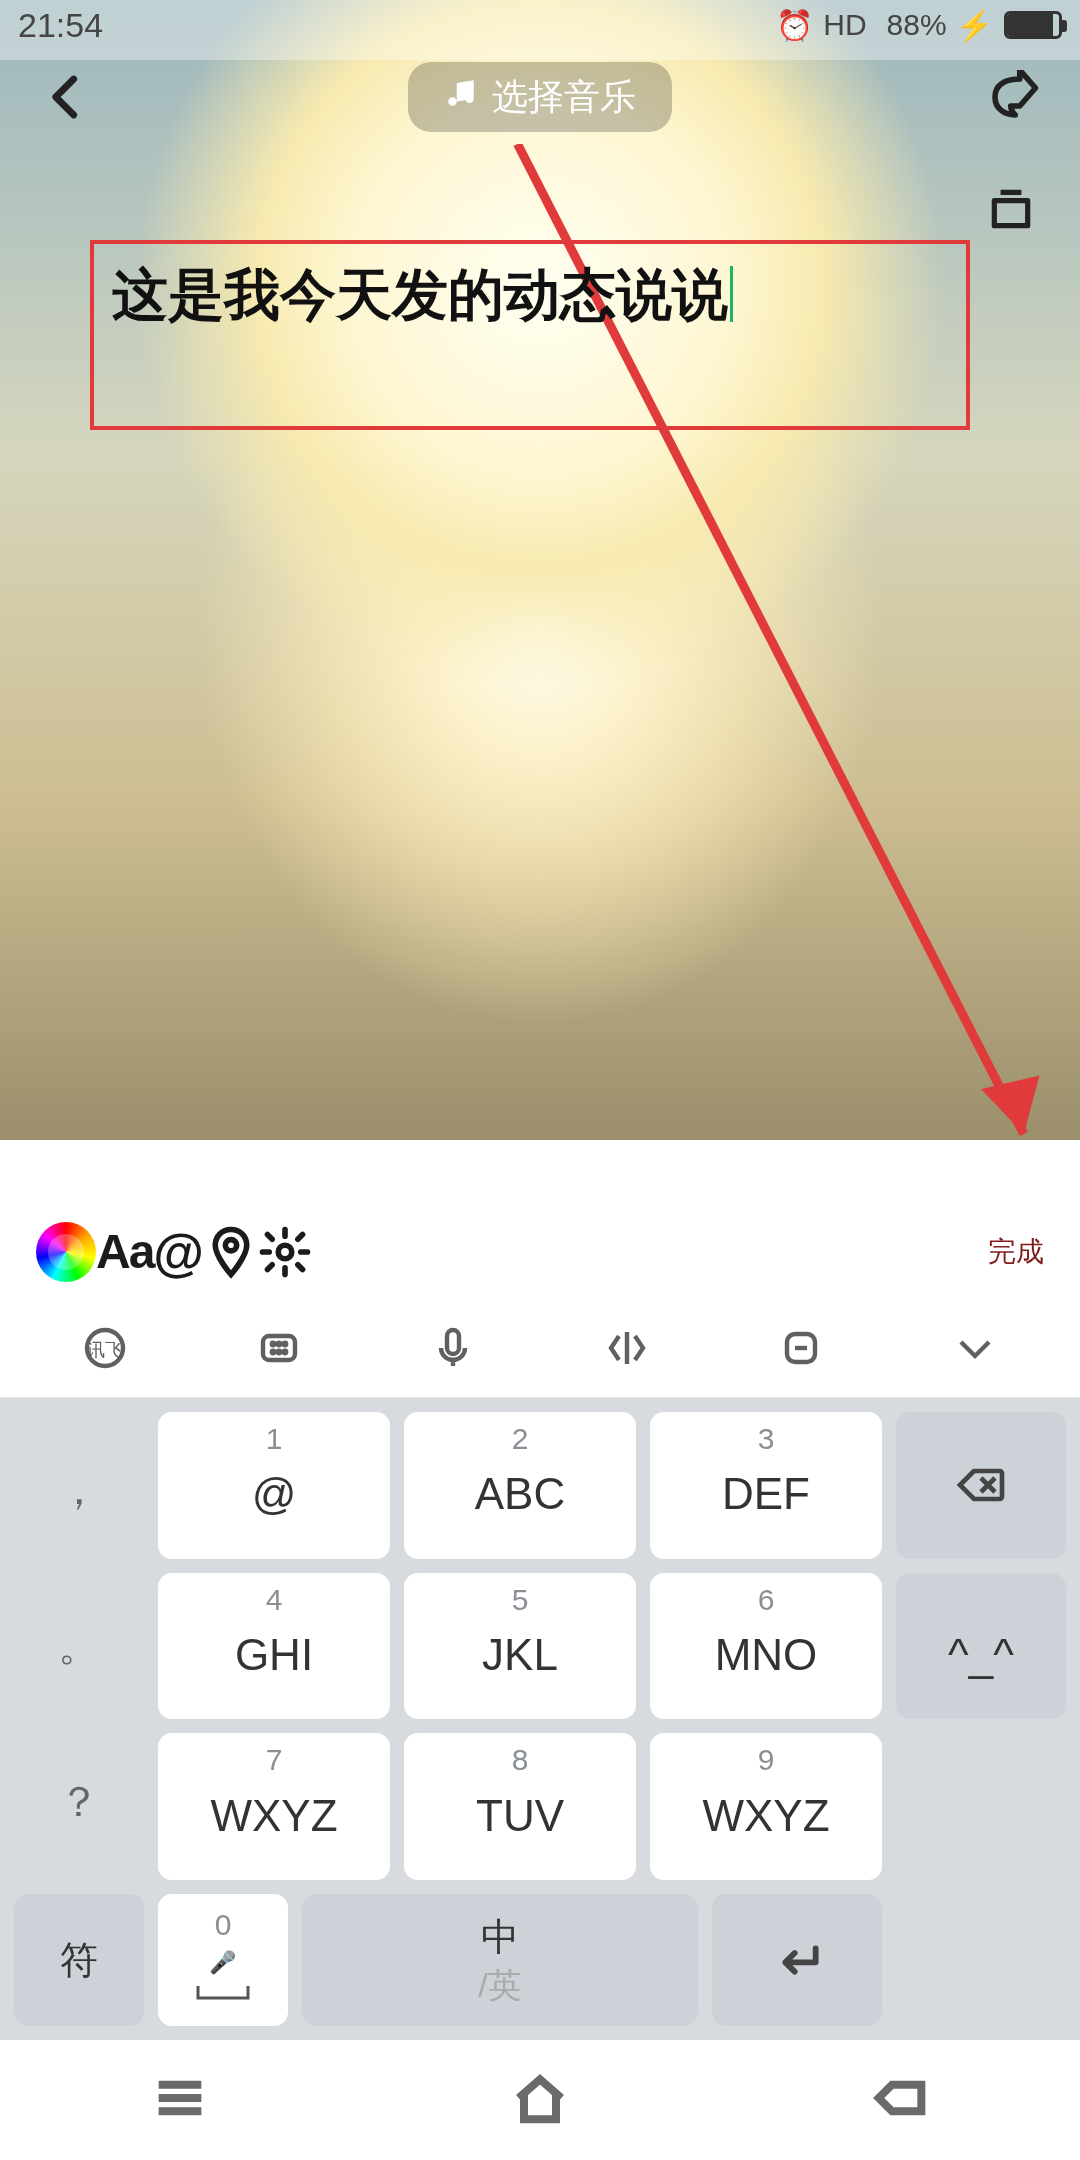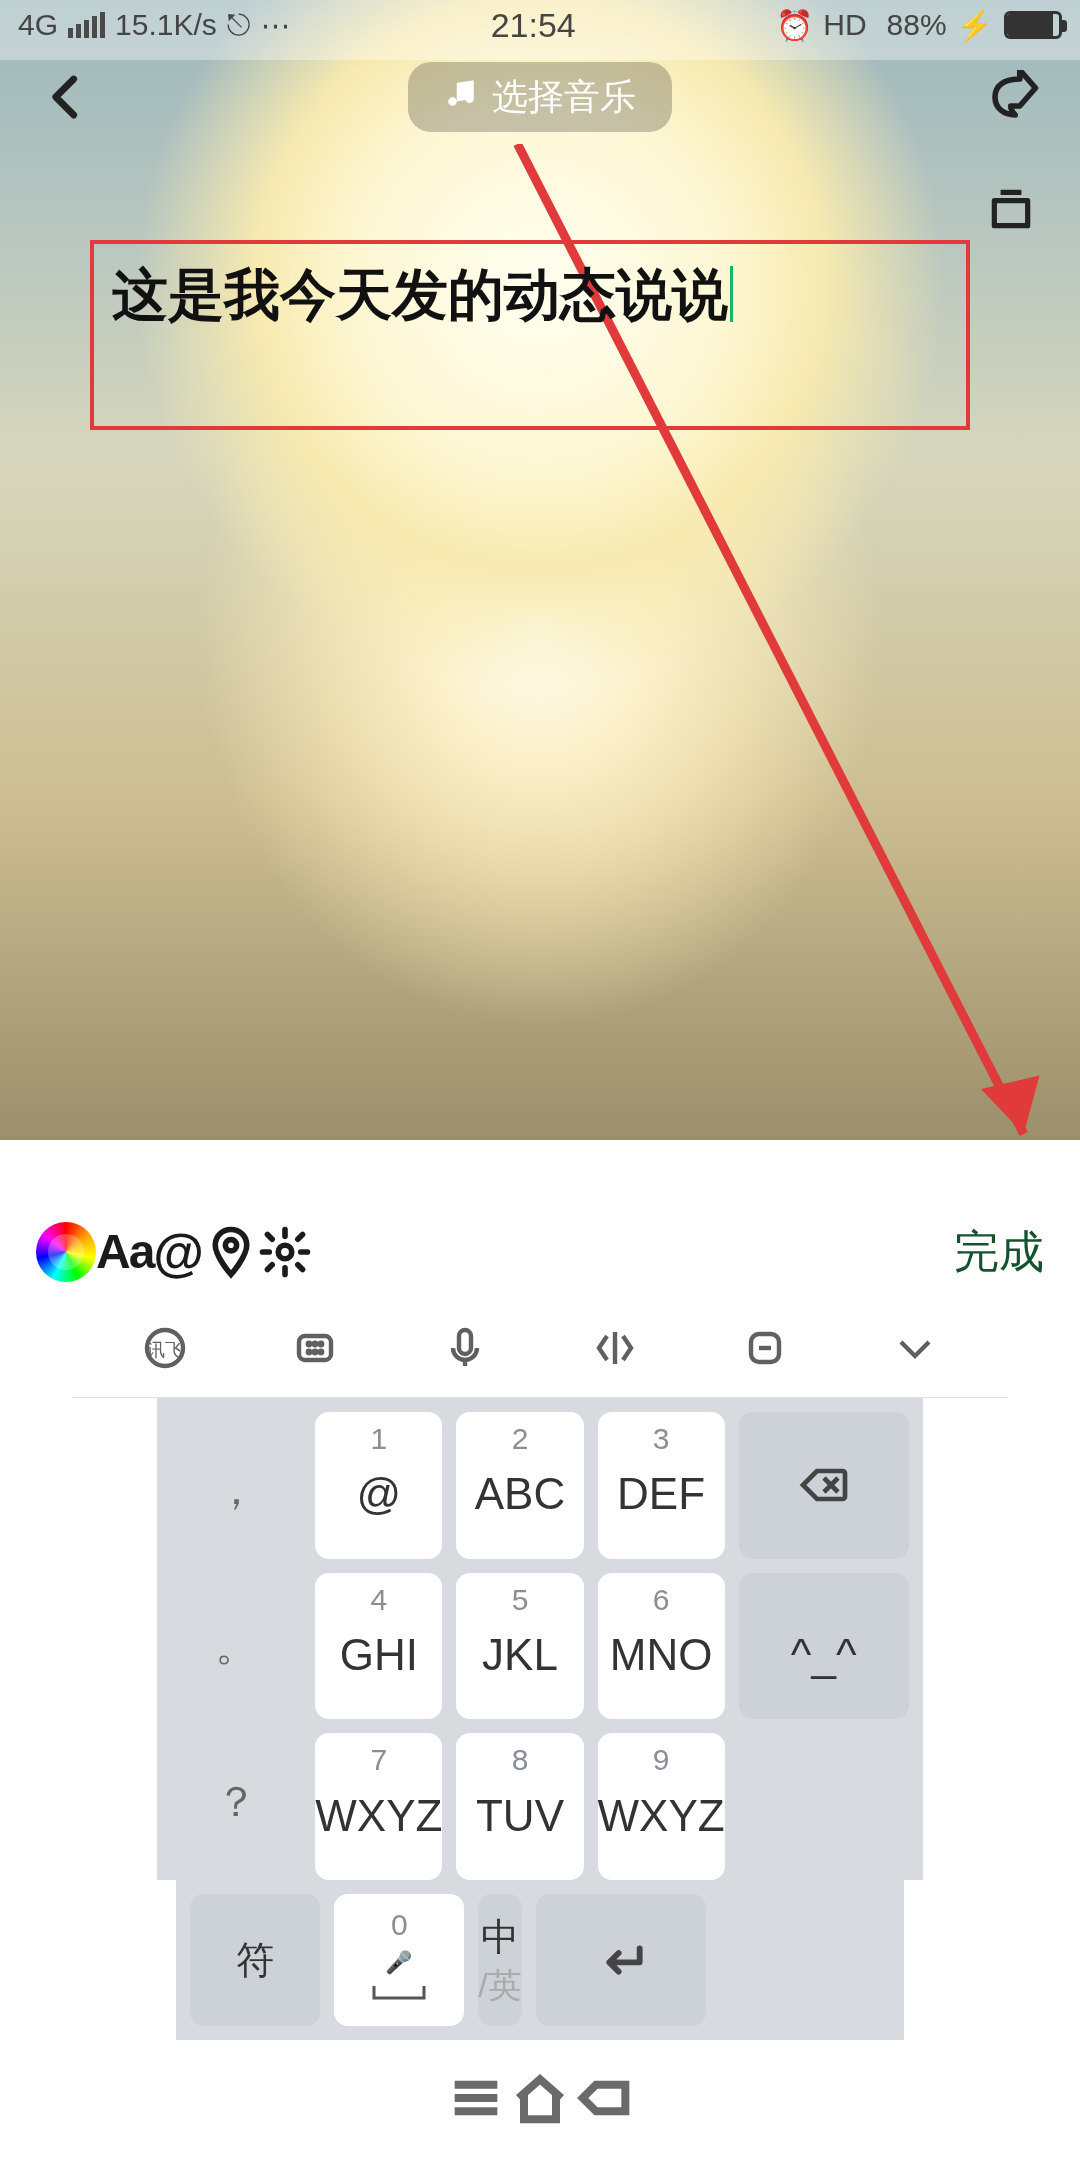--- a/index.html
+++ b/index.html
@@ -44,24 +44,24 @@
 
 
 .toolbar{position:relative;z-index:2;height:110px;display:flex;align-items:center;padding:0 36px;}
 .color-ring{width:60px;height:60px;border-radius:50%;background:conic-gradient(red,orange,yellow,lime,cyan,blue,magenta,red);position:relative;}
 .color-ring::after{content:"";position:absolute;inset:12px;border-radius:50%;background:rgba(255,255,255,.25);}
 .ticon{display:flex;align-items:center;justify-content:center;}
 .ticon svg{width:54px;height:54px;}
 .aa{font-size:48px;font-weight:600;color:#1b1b1b;letter-spacing:-2px;}
 .at{font-size:52px;font-weight:600;color:#1b1b1b;}
 .toolbar .spacer{flex:1;}
-.done{font-size:45px;color:#14532d;}
-
-
-.kbd{position:relative;z-index:2;height:1020px;background:#fff;display:flex;flex-direction:column;align-items:center;}
+.done{font-size:28px;color:#7f1d1d;}
+
+
+.kbd{position:relative;z-index:2;height:1020px;background:#fff;display:flex;flex-direction:column;}
 .kbd-top{height:100px;border-bottom:1px solid #e3e3e3;display:flex;align-items:center;justify-content:space-around;padding:0 18px;}
 .kbd-top .kt{width:150px;display:flex;justify-content:center;}
 .kbd-top svg{width:48px;height:48px;stroke:#606060;fill:none;stroke-width:2.2;}
 .grid{flex:1;background:#d7dbe0;padding:14px 14px 0 14px;display:grid;grid-template-columns:130px 1fr 1fr 1fr 170px;grid-template-rows:repeat(3,1fr);gap:14px;}
 .key{background:#fff;border-radius:14px;display:flex;flex-direction:column;align-items:center;justify-content:center;position:relative;color:#333;}
 .key.gray{background:#cdd2d9;}
 .key .num{font-size:30px;color:#8a8f96;position:absolute;top:10px;}
 .key .main{font-size:44px;margin-top:18px;}
 .side{background:transparent;border-radius:14px;display:flex;align-items:center;justify-content:center;color:#666;font-size:42px;}
 .side.punct{flex-direction:column;justify-content:space-around;}
@@ -75,33 +75,20 @@
 .navbar{height:120px;display:flex;align-items:center;justify-content:space-around;background:#fff;}
 .navbar svg{width:64px;height:64px;stroke:#6a6a6a;fill:none;stroke-width:3;}
 </style>
 </head>
 <body>
 
 <div class="screen">
   <div class="bg"></div>
 
   <div class="status">
-    <div class="left">
-      <span>4G</span>
-      <span class="sig">
-          <span></span>
-          <span></span>
-          <span></span>
-          <span></span>
-          <span></span>
-        </span>
-      <span>15.1K/s</span>
-      <span>⎋</span>
-      <span>⋯</span>
-    </div>
     <div class="time">21:54</div>
     <div class="right">
       <span>⏰</span>
       <span>HD</span>
       <span>
         <svg viewBox="0 0 24 24">
             <path d="M2 9c6-6 14-6 20 0M5 12c4-4 10-4 14 0M8 15c2.5-2.5 5.5-2.5 8 0M12 18.5a1 1 0 100-2 1 1 0 000 2z" fill="none" stroke="#444" stroke-width="2"></path>
           </svg>
       </span>
       <span>88%</span>

